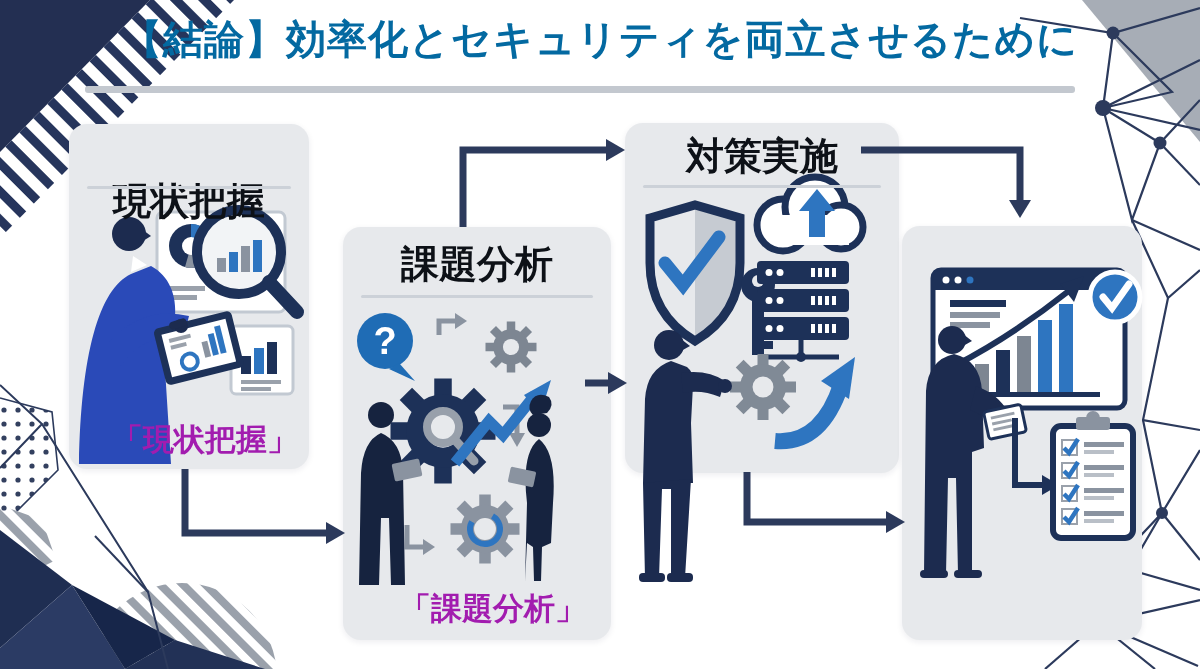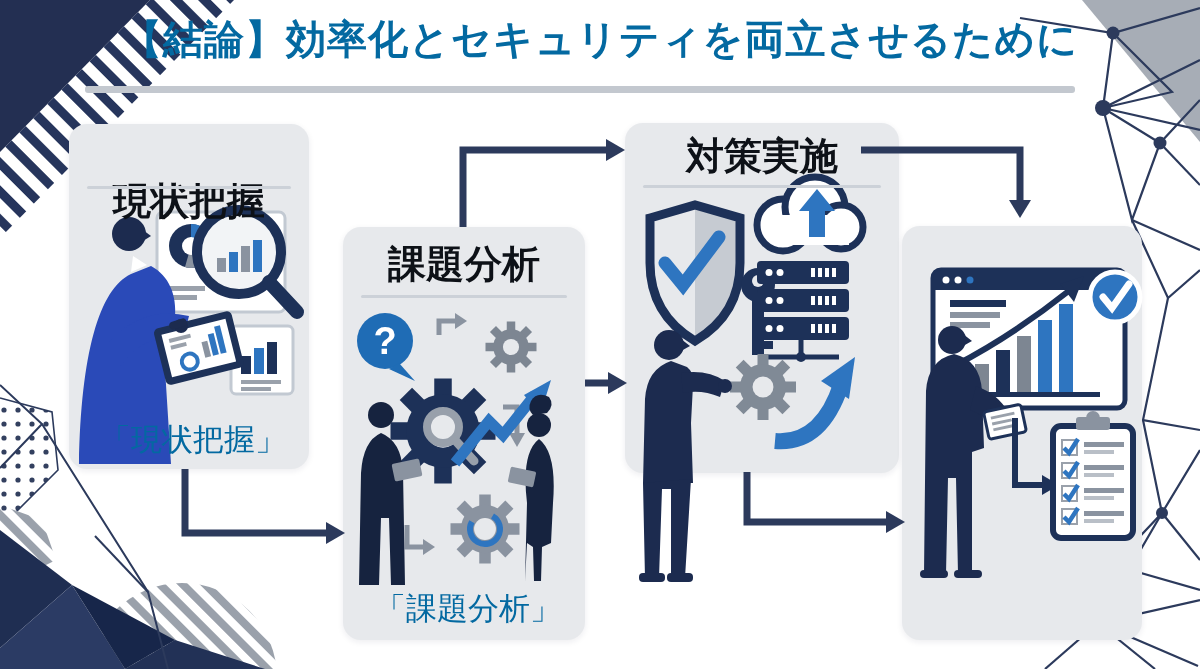--- a/index.html
+++ b/index.html
@@ -26,22 +26,22 @@
     box-shadow:0 2px 6px rgba(20,30,60,0.08);
   }
   .panel-header{
     position:absolute;left:0;width:100%;text-align:center;
     font-size:38px;font-weight:900;color:#0d1117;z-index:3;
   }
   .panel-divider{
     position:absolute;height:3px;background:#ccd1d8;border-radius:2px;z-index:3;
   }
   .panel-caption{
-    position:absolute;left:4px;width:100%;text-align:center;
-    font-size:31px;font-weight:400;color:#0369a1;z-index:3;white-space:nowrap;
+    position:absolute;left:16px;width:100%;text-align:center;
+    font-size:31px;font-weight:700;color:#a21caf;z-index:3;white-space:nowrap;
   }
   .illus{position:absolute;overflow:visible;z-index:2;}
   
   #flow{left:0;top:0;z-index:4;pointer-events:none;}
 </style>
 </head>
 <body>
 
 <div id="canvas">
 
@@ -181,21 +181,21 @@
           <rect x="20" y="-18" width="6" height="28" fill="#2e75c0"></rect>
           <circle cx="-12" cy="10" r="8" fill="none" stroke="#2e75c0" stroke-width="4"></circle>
         </g>
         <circle cx="112" cy="132" r="7" fill="#1c2b4f"></circle>
         <rect x="100" y="126" width="18" height="8" rx="4" fill="#1c2b4f" transform="rotate(-18 109 130)"></rect>
       </g>
     </svg>
     <div class="panel-caption" style="bottom:8px;">「現状把握」</div>
   </div>
 
-  <div class="panel" style="left:343px;top:227px;width:242px;height:413px;">
+  <div class="panel" style="left:343px;top:227px;width:268px;height:413px;">
     <div class="panel-header" style="top:12px;">課題分析</div>
     <div class="panel-divider" style="left:18px;right:18px;top:68px;"></div>
     <svg class="illus" style="left:0;top:76px;" width="242" height="290" viewBox="0 0 242 290">
 
       <g>
         <circle cx="42" cy="38" r="28" fill="#1f6cb5"></circle>
         <polygon points="56,60 72,78 46,66" fill="#1f6cb5"></polygon>
         <text x="42" y="51" font-size="38" font-weight="bold" fill="#ffffff" text-anchor="middle" font-family="Liberation Sans, sans-serif">?</text>
       </g>
 

